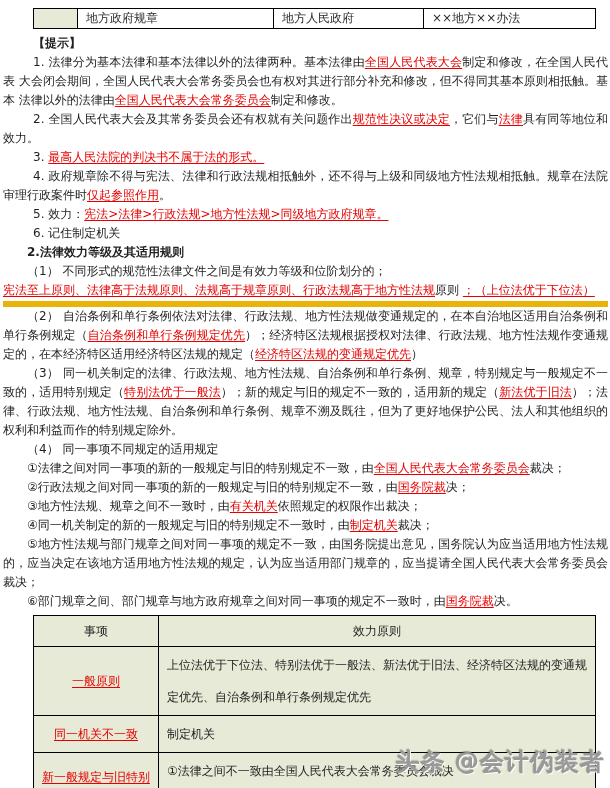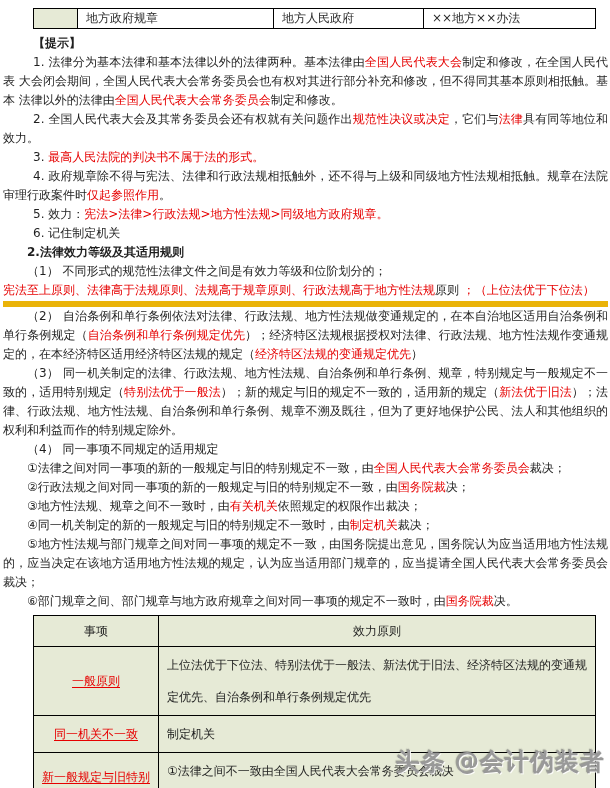--- a/index.html
+++ b/index.html
@@ -51,20 +51,21 @@
   .ind-none { text-indent:0; }
   .p-bold { font-weight:bold; font-size:13px; }
   .p-heading { font-weight:bold; font-size:13px; line-height:20px; }
   .p-redline {
     border-bottom:6px solid #eab308;
     padding-bottom:1px;
   }
   .seg-k { color:#1f1f1f; }
   .seg-r {
     color:#e60000;
+    text-decoration:underline;
     text-underline-offset:2px;
     text-decoration-thickness:1px;
   }
 
   
   table.rule-table {
     border-collapse:collapse;
     table-layout:fixed;
     margin:4px 0 0 33px;
     width:562px;

